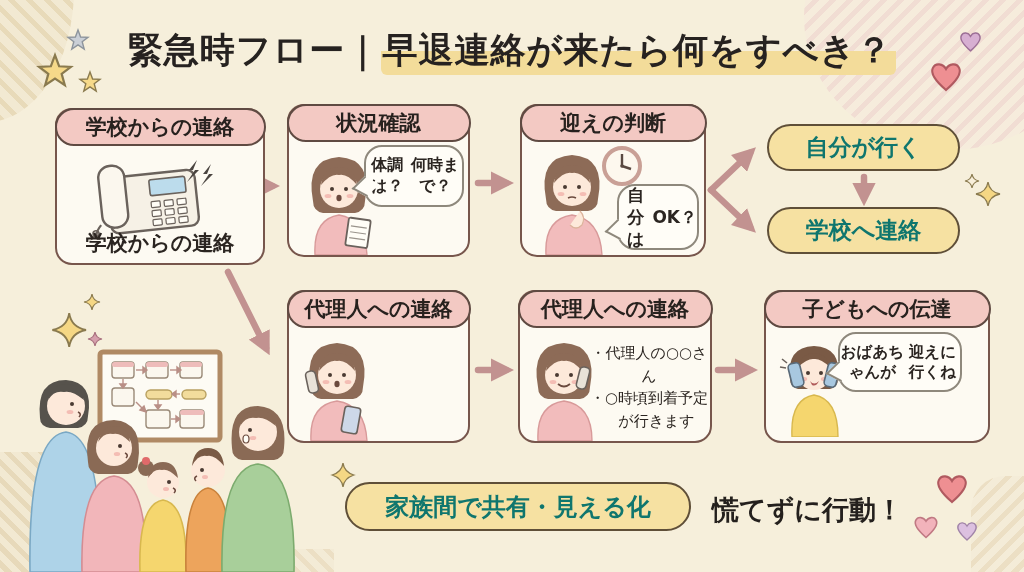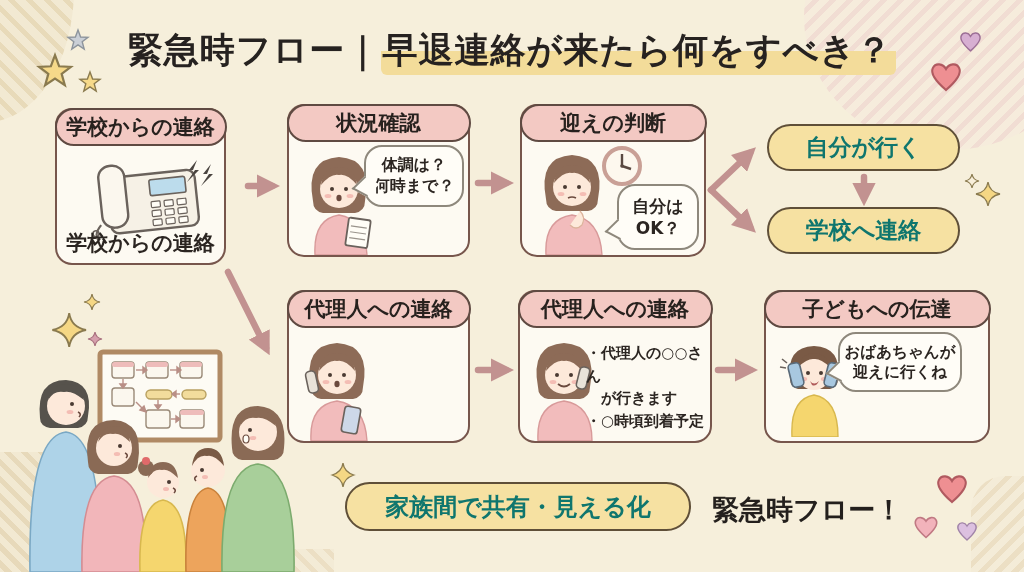--- a/index.html
+++ b/index.html
@@ -40,26 +40,26 @@
     font-size:21px; font-weight:bold; color:#27211e; }
   .box-body { position:absolute; left:0; right:0; top:36px; bottom:0; }
   .caption { position:absolute; left:0; right:0; bottom:6px; text-align:center;
     font-size:21px; font-weight:bold; }
   
   .pill { position:absolute; z-index:3; background:#f6e1a2; border:2.5px solid #5f4f38;
     border-radius:27px; display:flex; align-items:center; justify-content:center;
     font-size:23px; font-weight:bold; color:#0f766e; }
   
   .bubble { position:absolute; background:#fffdf7; border:2.5px solid #8e887c;
-    border-radius:18px; display:flex; flex-direction:column; align-items:center;
+    border-radius:18px; display:flex; flex-direction:row; align-items:center;
     justify-content:center; font-weight:bold; text-align:center; line-height:1.3; z-index:2; }
   .bubble::after { content:""; position:absolute; left:-9px; bottom:10px; width:15px; height:15px;
     background:#fffdf7; border-left:2.5px solid #8e887c; border-bottom:2.5px solid #8e887c;
     transform:rotate(28deg) skew(-18deg); }
-  .notes { position:absolute; font-weight:bold; font-size:15px; line-height:1.5; text-align:left; }
+  .notes { position:absolute; font-weight:normal; font-size:15px; line-height:1.5; text-align:center; }
   .notes span { display:block; }
   .bubble span { display:block; }
   
   .footer-note { position:absolute; z-index:3; font-size:27px; font-weight:bold; color:#24201d; }
   svg { display:block; }
   .arrows { position:absolute; left:0; top:0; z-index:2; pointer-events:none; }
   .illu { position:absolute; }
 </style>
 </head>
 <body>
@@ -144,21 +144,21 @@
     <line x1="478" y1="183" x2="506" y2="183" marker-end="url(#ah)"></line>
     <line x1="711" y1="190" x2="750" y2="153" marker-end="url(#ah)"></line>
     <line x1="711" y1="190" x2="750" y2="227" marker-end="url(#ah)"></line>
     <line x1="864" y1="177" x2="864" y2="198" marker-end="url(#ah)"></line>
     <line x1="228" y1="272" x2="266" y2="348" marker-end="url(#ah)"></line>
     <line x1="478" y1="370" x2="506" y2="370" marker-end="url(#ah)"></line>
     <line x1="718" y1="370" x2="750" y2="370" marker-end="url(#ah)"></line>
   </g>
 </svg>
 
-<div class="flow-box" style="left:55px;top:108px;width:171px;height:157px">
+<div class="flow-box" style="left:55px;top:108px;width:210px;height:157px">
   <div class="box-header">学校からの連絡</div>
   <div class="box-body">
     <div class="illu" style="left:22px;top:6px">
       <svg width="140" height="88" viewBox="0 0 140 88">
         <g transform="rotate(-6 70 50)">
           <rect x="30" y="22" width="88" height="56" rx="8" fill="#f6f1e6" stroke="#6a625c" stroke-width="2.4"></rect>
           <rect x="72" y="28" width="36" height="16" rx="2" fill="#bcdcec" stroke="#6a625c" stroke-width="1.6"></rect>
           <g fill="#fffdf6" stroke="#6a625c" stroke-width="1.2">
             <rect x="72" y="50" width="9" height="6" rx="1"></rect>
               <rect x="85" y="50" width="9" height="6" rx="1"></rect>
@@ -280,22 +280,22 @@
           <circle cx="47" cy="42" r="2" fill="#4a3a32"></circle>
         <ellipse cx="29" cy="49" rx="3.4" ry="2" fill="#f4bdb4"></ellipse>
           <ellipse cx="51" cy="49" rx="3.4" ry="2" fill="#f4bdb4"></ellipse>
         <path d="M34 51 Q40 56 46 51" fill="none" stroke="#6b4a3e" stroke-width="1.8"></path>
         <rect x="54" y="34" width="10" height="22" rx="4" fill="#e8e2d8" stroke="#6a625c" stroke-width="1.6" transform="rotate(14 59 45)"></rect>
         <path d="M14 108 Q12 72 40 68 Q68 72 68 108 Z" fill="#f2bcbc" stroke="#d89a9a" stroke-width="1.4"></path>
       </svg>
     </div>
     <div class="notes" style="left:66px;top:14px;width:126px">
       <span>・代理人の○○さん</span>
+      <span>・○時頃到着予定</span>
       <span>　が行きます</span>
-      <span>・○時頃到着予定</span>
     </div>
   </div>
 </div>
 
 <div class="flow-box" style="left:764px;top:290px;width:226px;height:153px">
   <div class="box-header">子どもへの伝達</div>
   <div class="box-body">
     <div class="illu" style="left:6px;bottom:4px">
       <svg width="80" height="104" viewBox="0 0 80 104">
         <path d="M18 46 Q14 14 42 13 Q70 14 66 46 Q66 54 58 56 L26 56 Q18 54 18 46 Z" fill="#7a5a45"></path>
@@ -393,13 +393,13 @@
     <circle cx="258" cy="92" r="19" fill="#fde9da"></circle>
     <path d="M240 86 Q244 70 258 70 Q274 70 276 86 Q264 76 256 78 Q246 76 240 86 Z" fill="#8a6a55"></path>
     <circle cx="250" cy="90" r="2" fill="#4a3a32"></circle>
     <ellipse cx="253" cy="98" rx="3.4" ry="2" fill="#f4bdb4"></ellipse>
     <ellipse cx="246" cy="99" rx="3" ry="4" fill="#fffdf6" stroke="#6b4a3e" stroke-width="1.2"></ellipse>
     <path d="M222 232 Q220 128 258 124 Q296 128 294 232 Z" fill="#a8cf9a" stroke="#7cab6e" stroke-width="1.6"></path>
   </svg>
 </div>
 
 <div class="pill" style="left:345px;top:482px;width:346px;height:49px;font-size:24px">家族間で共有・見える化</div>
-<div class="footer-note" style="left:712px;top:492px">緊急時フロー！</div>
+<div class="footer-note" style="left:712px;top:492px">慌てずに行動！</div>
 
 </body></html>

